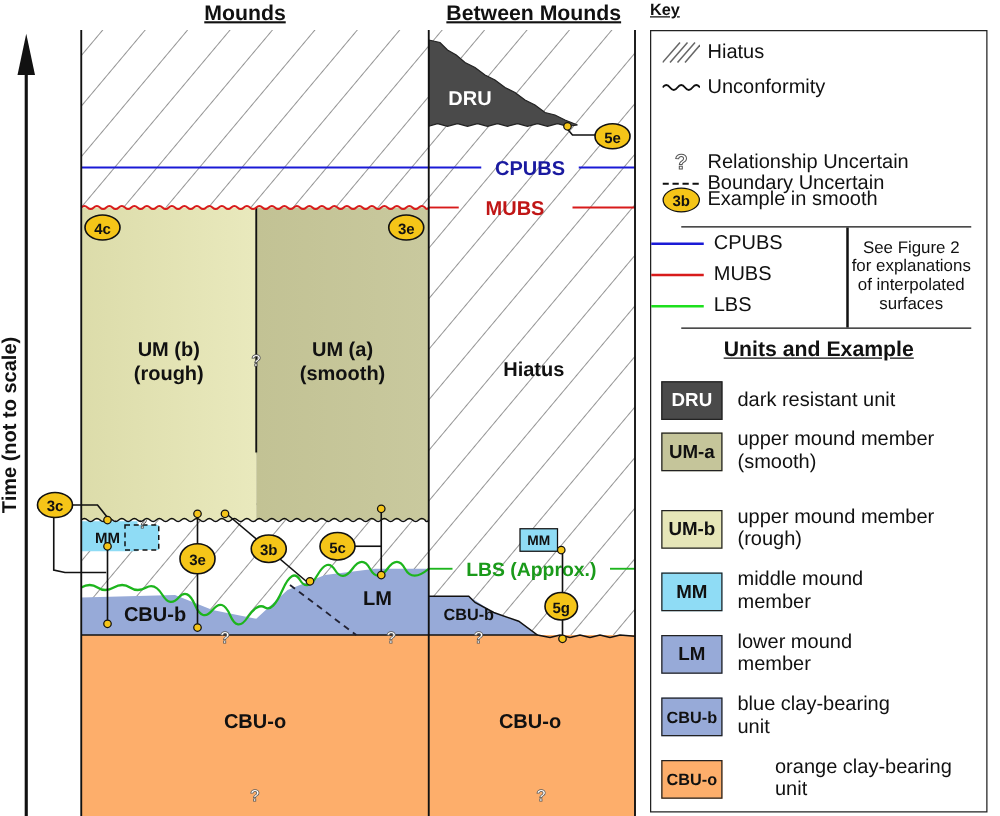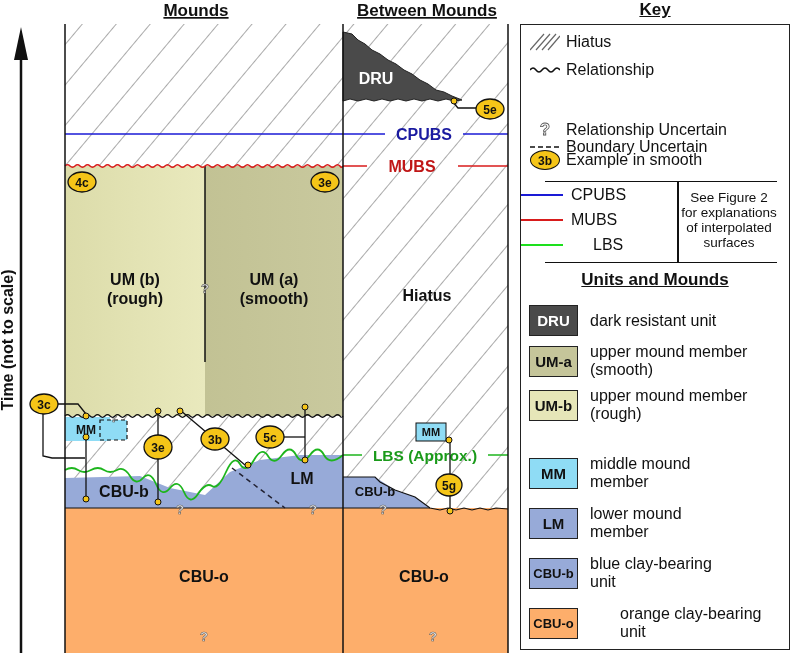--- a/index.html
+++ b/index.html
@@ -1,19 +1,19 @@
 <!DOCTYPE html>
 <html><head>
 <meta charset="utf-8">
 <style>
   html,body{margin:0;padding:0;background:#fff;}
   body{width:800px;height:653px;position:relative;overflow:hidden;font-family:"Liberation Sans",sans-serif;}
   svg text{font-family:"Liberation Sans",sans-serif;}
   .key-box{position:absolute;left:520px;top:24px;width:270px;height:626px;border:1.5px solid #222;box-sizing:border-box;}
-  .key-title{position:absolute;left:520px;top:0;width:270px;text-align:center;font-weight:bold;font-size:17px;text-decoration:underline;color:#111;}
+  .key-title{position:absolute;left:520px;top:0;width:270px;text-align:left;font-weight:bold;font-size:13px;text-decoration:underline;color:#111;}
   .k-row{position:absolute;left:530px;display:flex;align-items:center;font-size:16px;color:#111;}
   .k-sym{width:34px;display:flex;align-items:center;justify-content:flex-start;}
   .k-lbl{margin-left:2px;}
   .badge{display:inline-block;width:30px;height:20px;border-radius:50%;background:#f5c518;border:1.5px solid #111;font-weight:bold;font-size:12px;text-align:center;line-height:20px;color:#111;box-sizing:border-box;}
   .u-title{position:absolute;left:520px;top:270px;width:270px;text-align:center;font-weight:bold;font-size:17px;text-decoration:underline;color:#111;}
   .u-row{position:absolute;left:529px;display:flex;align-items:center;}
   .u-sw{width:49px;height:31px;border:1.5px solid #222;box-sizing:border-box;display:flex;align-items:center;justify-content:center;font-weight:bold;font-size:15px;color:#111;}
   .u-lbl{margin-left:12px;font-size:16px;line-height:18px;color:#111;}
   .surf-table{position:absolute;left:545px;top:181px;width:232px;height:80px;border-top:1.5px solid #111;border-bottom:1.5px solid #111;}
   .surf-div{position:absolute;left:132px;top:0;width:1.5px;height:80px;background:#111;}
@@ -201,21 +201,21 @@
       </svg>
     </span>
   <span class="k-lbl">Hiatus</span>
 </div>
 <div class="k-row" style="top:61px;">
   <span class="k-sym">
       <svg width="30" height="12">
         <path d="M0,6 Q3,2 6,6 T12,6 T18,6 T24,6 T30,6" fill="none" stroke="#111" stroke-width="1.5"></path>
       </svg>
     </span>
-  <span class="k-lbl">Relationship</span>
+  <span class="k-lbl">Unconformity</span>
 </div>
 <div class="k-row" style="top:90px;margin-top:48px;">
   <span class="k-sym">
       <svg width="30" height="6">
         <line x1="0" y1="3" x2="30" y2="3" stroke="#111" stroke-width="1.5" stroke-dasharray="5,3"></line>
       </svg>
     </span>
   <span class="k-lbl">Boundary Uncertain</span>
 </div>
 <div class="k-row" style="top:120px;">
@@ -234,38 +234,38 @@
 <div class="surf-table">
   <div class="surf-div"></div>
   <div class="surf-row" style="top:4px;">
       <span class="surf-line" style="background:#1a1ad6;"></span>
       <span>CPUBS</span>
     </div>
   <div class="surf-row" style="top:29px;">
       <span class="surf-line" style="background:#d81b1b;"></span>
       <span>MUBS</span>
     </div>
-  <div class="surf-row" style="top:54px;gap:22px;">
+  <div class="surf-row" style="top:54px;">
       <span class="surf-line" style="background:#1de01d;"></span>
       <span>LBS</span>
     </div>
   <div class="surf-note">See Figure 2 for explanations of interpolated surfaces</div>
 </div>
 
-<div class="u-title">Units and Mounds</div>
+<div class="u-title">Units and Example</div>
 
 <div class="u-row" style="top:305px;">
   <div class="u-sw" style="background:#4a4a4a;color:#fff;">DRU</div>
   <div class="u-lbl">dark resistant unit</div>
 </div>
 <div class="u-row" style="top:343px;">
   <div class="u-sw" style="background:#c5c59a;">UM-a</div>
   <div class="u-lbl" style="width:200px;">upper mound member (smooth)</div>
 </div>
-<div class="u-row" style="top:387px;">
+<div class="u-row" style="top:405px;">
   <div class="u-sw" style="background:#e6e6b8;">UM-b</div>
   <div class="u-lbl" style="width:200px;">upper mound member (rough)</div>
 </div>
 <div class="u-row" style="top:455px;">
   <div class="u-sw" style="background:#8fdcf5;">MM</div>
   <div class="u-lbl" style="width:130px;">middle mound member</div>
 </div>
 <div class="u-row" style="top:505px;">
   <div class="u-sw" style="background:#97aad8;">LM</div>
   <div class="u-lbl" style="width:130px;">lower mound member</div>

